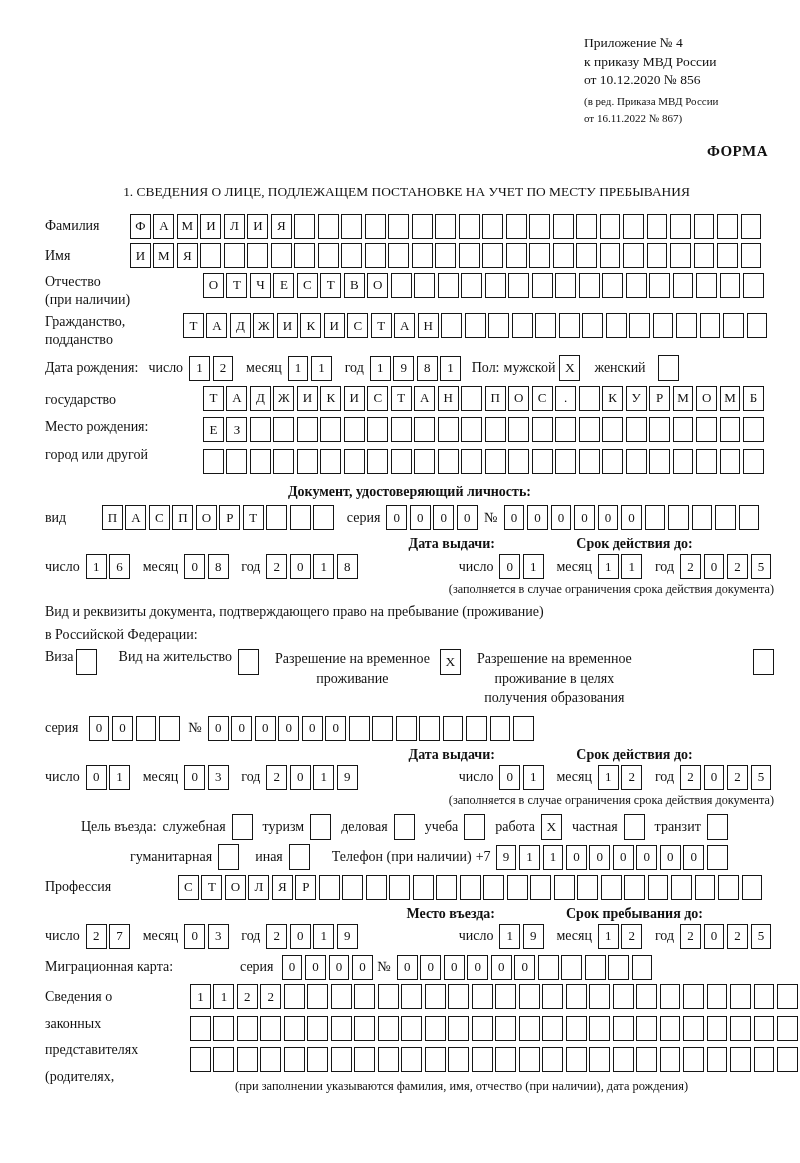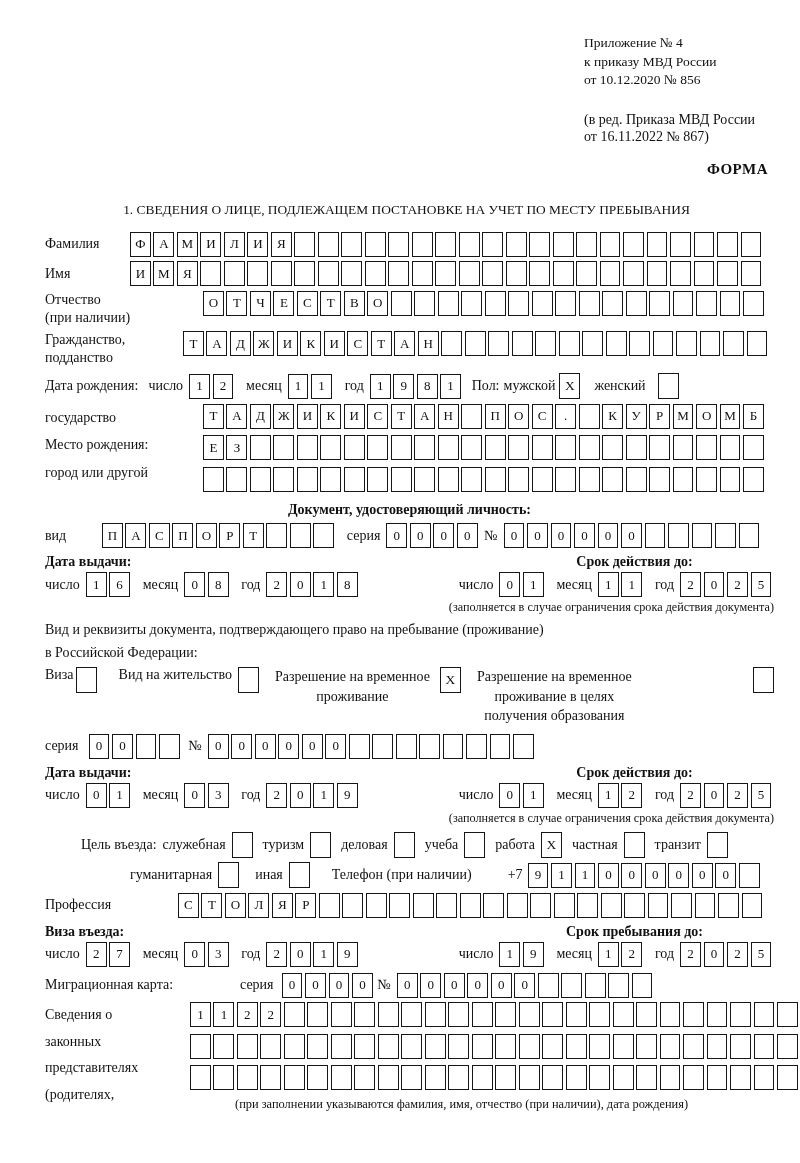--- a/index.html
+++ b/index.html
@@ -1,20 +1,20 @@
 <!DOCTYPE html>
 <html><head>
 <meta charset="utf-8">
 <style>
   html,body{margin:0;padding:0;background:#fff;}
   body{width:800px;min-height:1163px;font-family:"Liberation Serif","DejaVu Serif",serif;color:#111;font-size:14px;}
   .page{box-sizing:border-box;width:800px;min-height:1163px;padding:34px 26px 20px 45px;}
   
   .hdr-right{margin-left:auto;width:190px;line-height:18.5px;font-size:13.5px;}
-  .hdr-right .amend{font-size:14px;line-height:17px;margin-top:21px;font-family:Liberation Serif, serif;}
+  .hdr-right .amend{font-size:11px;line-height:17px;margin-top:3px;font-family:Liberation Serif, serif;}
   .forma{text-align:right;font-weight:bold;font-size:15px;margin:16px 6px 0 0;letter-spacing:.5px;}
   
   .title{margin-top:16px;text-align:center;font-weight:bold;font-size:15.2px;line-height:21px;}
   .title-line2{display:flex;justify-content:center;align-items:flex-end;gap:10px;}
   .title-underline{display:inline-block;width:56px;border-bottom:2px solid #333;height:14px;}
   .sec-heading{margin:24px 0 14px -6px;font-weight:normal;font-size:13.4px;text-align:center;}
   
   .row{display:flex;align-items:center;margin-bottom:4.5px;}
   .row-top{align-items:flex-start;}
   .lbl{flex:none;}
@@ -25,21 +25,21 @@
   .cells{display:inline-flex;flex:none;}
   .cell{box-sizing:border-box;flex:none;width:20.8px;height:25px;border:1.7px solid #161616;margin-right:2.7px;
         display:inline-flex;align-items:center;justify-content:center;font-size:13px;}
   .cb{box-sizing:border-box;flex:none;width:21px;height:26px;border:1.7px solid #161616;
       display:inline-flex;align-items:center;justify-content:center;font-size:13.5px;}
   .sub{margin:0 6px 0 10px;}
   .sub-first{margin-left:0;margin-right:6px;}
   .two-line{line-height:18px;}
   
   .date-heads{display:flex;margin:6px 0 2px 0;}
-  .dh-left{width:450px;text-align:left;font-weight:bold;}
+  .dh-left{width:450px;text-align:right;font-weight:bold;}
   .dh-right{flex:1;text-align:center;font-weight:bold;}
   .date-row{display:flex;align-items:center;margin-bottom:3px;}
   .dg{display:inline-flex;align-items:center;width:450px;}
   .dg.rt{width:auto;flex:1;justify-content:flex-start;padding-left:28px;}
   .note-right{text-align:right;font-size:12.2px;margin:1px 0 6px 0;}
   
   .split{display:flex;align-items:flex-start;margin-bottom:4px;}
   .lblcol{flex:none;line-height:27.5px;}
   .lblcol.w158{width:158px;}
   .lblcol6{flex:none;width:145px;line-height:26.5px;}
@@ -523,21 +523,21 @@
     <span>частная</span>
     <span class="cb"></span>
     <span>транзит</span>
     <span class="cb"></span>
   </div>
   <div class="row purpose" style="padding-left:85px;">
     <span>гуманитарная</span>
     <span class="cb" style="margin-right:16px;"></span>
     <span>иная</span>
     <span class="cb" style="margin-right:22px;"></span>
-    <span style="margin-right:36px;">Телефон (при наличии)</span>
+    <span style="margin-right:4px;">Телефон (при наличии)</span>
     <span style="margin-right:5px;">+7</span>
     <span class="cells">
         <span class="cell">9</span>
         <span class="cell">1</span>
         <span class="cell">1</span>
         <span class="cell">0</span>
         <span class="cell">0</span>
         <span class="cell">0</span>
         <span class="cell">0</span>
         <span class="cell">0</span>
@@ -571,21 +571,21 @@
         <span class="cell"></span>
         <span class="cell"></span>
         <span class="cell"></span>
         <span class="cell"></span>
         <span class="cell"></span>
         <span class="cell"></span>
       </span>
   </div>
 
   <div class="date-heads">
-    <span class="dh-left">Виза въезда:</span>
+    <span class="dh-left">Место въезда:</span>
     <span class="dh-right">Срок пребывания до:</span>
   </div>
   <div class="date-row">
     <span class="dg">
       <span class="sub sub-first">число</span>
       <span class="cells">
           <span class="cell">2</span>
           <span class="cell">7</span>
         </span>
       <span class="sub">месяц</span>

